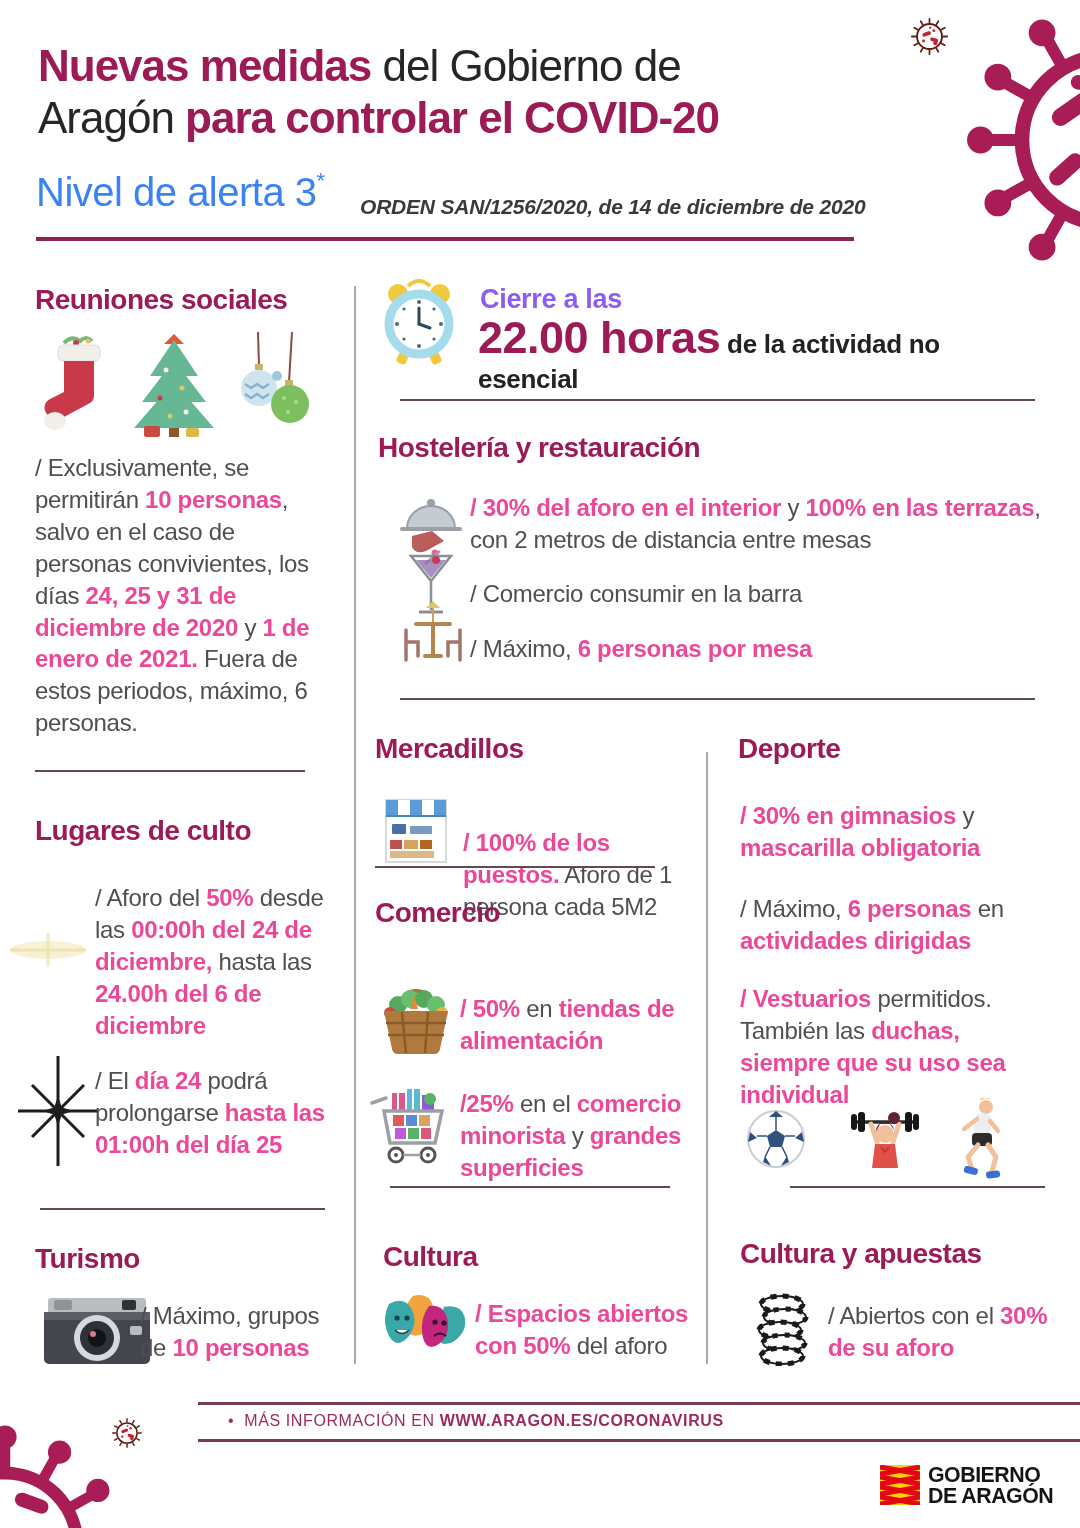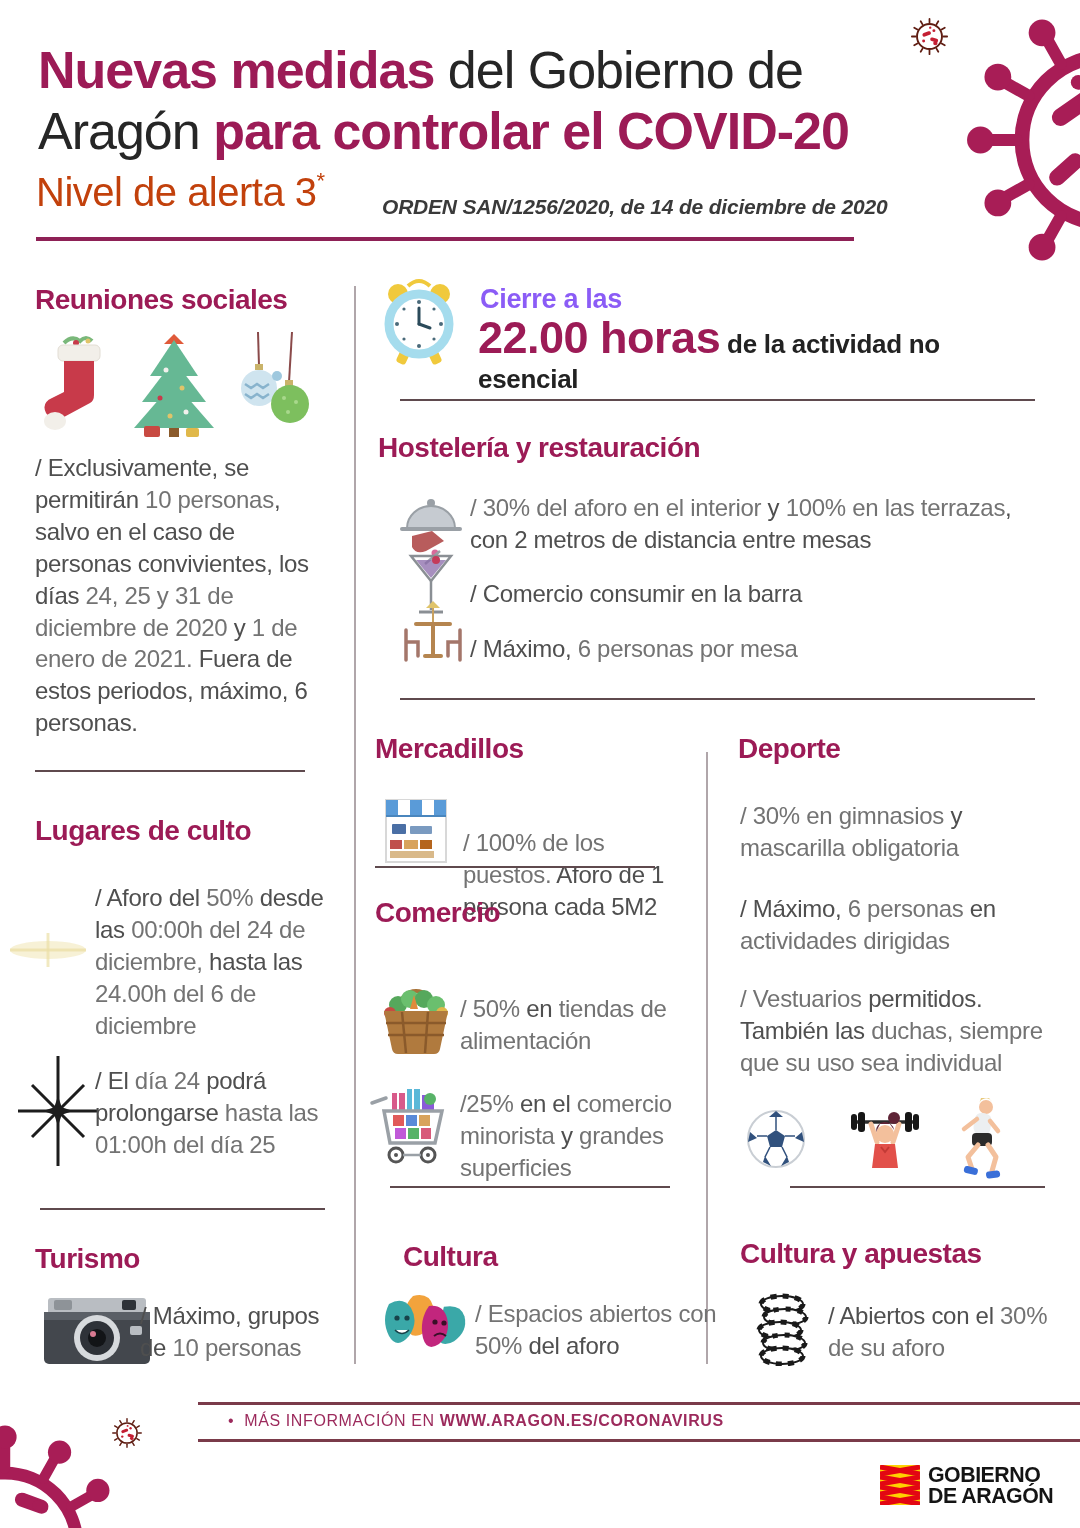--- a/index.html
+++ b/index.html
@@ -1,33 +1,33 @@
 <!DOCTYPE html>
 <html><head>
 <meta charset="utf-8">
 <style>
   html,body{margin:0;padding:0;background:#ffffff;}
   #page{position:relative;width:1080px;height:1528px;background:#ffffff;overflow:hidden;
         font-family:"Liberation Sans","DejaVu Sans",sans-serif;}
   .abs{position:absolute;}
   
-  .title{font-size:52px;line-height:1.18;letter-spacing:-1px;color:#262626;font-weight:400;}
+  .title{font-size:44px;line-height:1.18;letter-spacing:-1px;color:#262626;font-weight:400;}
   .title b{color:#9c1b56;font-weight:700;}
-  .alert{font-size:40px;color:#c2410c;font-weight:400;letter-spacing:-0.5px;}
+  .alert{font-size:40px;color:#3b82f6;font-weight:400;letter-spacing:-0.5px;}
   .alert sup{font-size:22px;vertical-align:18px;}
   .order{font-size:21px;font-style:italic;color:#3a3a3a;font-weight:600;letter-spacing:-0.2px;}
   
   .hrule{position:absolute;background:#5f4a4e;height:2px;}
   .hrule.mag{background:#8e2156;height:4px;}
   .hrule.foot{background:#7a3b4a;height:2.5px;}
   .vrule{position:absolute;width:2px;background:#b0a6aa;}
   
   .sec-h{font-size:28px;font-weight:700;color:#9c1b56;letter-spacing:-0.5px;}
   .txt{font-size:24px;color:#4f4f4f;line-height:1.33;letter-spacing:-0.3px;font-weight:400;}
-  .txt b{color:#737373;font-weight:400;}
+  .txt b{color:#ec4899;font-weight:700;}
   .close-l1{font-size:27px;font-weight:700;color:#8b5cf6;letter-spacing:-0.3px;}
   .close-time{font-size:45px;font-weight:700;color:#9c1b56;letter-spacing:-0.5px;}
   .close-l2{font-size:26px;font-weight:700;color:#222;letter-spacing:-0.3px;}
   
   .finfo{font-size:16px;color:#9c2a5c;letter-spacing:0.6px;}
   .finfo b{font-weight:700;}
   .logo-text{font-size:22px;font-weight:700;color:#141414;line-height:21px;letter-spacing:-0.5px;transform:scaleX(.97);transform-origin:left;}
   svg{display:block;}
 </style>
 </head>
@@ -111,21 +111,21 @@
   </svg>
 
   <div class="abs title" style="left:38px;top:40px;width:830px;">
     <b>Nuevas medidas</b><span> del Gobierno de</span><br>
     <span>Aragón </span><b>para controlar el COVID-20</b>
   </div>
 
   <div class="abs alert" style="left:36px;top:168px;">
     <span>Nivel de alerta 3</span><sup>*</sup>
   </div>
-  <div class="abs order" style="left:382px;top:195px;">ORDEN SAN/1256/2020, de 14 de diciembre de 2020</div>
+  <div class="abs order" style="left:360px;top:195px;">ORDEN SAN/1256/2020, de 14 de diciembre de 2020</div>
 
   <div class="hrule mag" style="left:36px;top:237px;width:818px;"></div>
 
   <svg class="abs" style="left:955px;top:-10px;" width="300" height="300">
       <use href="#sym-virus"></use>
     </svg>
   <svg class="abs" style="left:906px;top:13px;" width="47" height="47">
       <use href="#sym-virus-sm"></use>
     </svg>
   <svg class="abs" style="left:-125px;top:1415px;" width="260" height="260">
@@ -431,21 +431,21 @@
       <rect x="22" y="38" width="20" height="13" rx="4" fill="#2b2b2b"></rect>
       <polyline points="28,50 18,62 22,74" fill="none" stroke="#f3c09c" stroke-width="5" stroke-linecap="round" stroke-linejoin="round"></polyline>
       <polyline points="38,50 46,62 42,76" fill="none" stroke="#f3c09c" stroke-width="5" stroke-linecap="round" stroke-linejoin="round"></polyline>
       <rect x="14" y="72" width="14" height="7" rx="3" fill="#3a6fd8" transform="rotate(14 21 75)"></rect>
       <rect x="36" y="76" width="14" height="7" rx="3" fill="#3a6fd8" transform="rotate(-8 43 79)"></rect>
     </svg>
     <div class="hrule" style="left:790px;top:1186px;width:255px;"></div>
   </div>
 
   <div>
-    <div class="abs sec-h" style="left:403px;top:1241px;">Cultura</div>
+    <div class="abs sec-h" style="left:383px;top:1241px;">Cultura</div>
     <svg class="abs" style="left:383px;top:1290px;" width="86" height="72" viewBox="0 0 86 72">
       <path d="M58 18 q16 -6 22 6 q6 14 -6 26 q-12 10 -18 -2 z" fill="#3aa8a8" transform="rotate(10 66 34)"></path>
       <path d="M30 6 q16 -4 20 10 q4 16 -8 26 q-14 10 -20 -6 q-4 -18 8 -30z" fill="#f2a33c"></path>
       <path d="M6 14 q14 -8 22 4 q8 14 -2 28 q-12 14 -20 0 q-8 -16 0 -32z" fill="#3aa8a8"></path>
       <circle cx="14" cy="28" r="2.6" fill="#17424a"></circle>
         <circle cx="24" cy="28" r="2.6" fill="#17424a"></circle>
       <path d="M12 40 q7 7 14 0" fill="#ffffff" stroke="#17424a" stroke-width="1.5"></path>
       <path d="M46 16 q14 -2 18 12 q4 16 -8 26 q-12 8 -16 -6 q-4 -18 6 -32z" fill="#c2267d"></path>
       <circle cx="52" cy="32" r="2.6" fill="#3a0f28"></circle>
         <circle cx="61" cy="33" r="2.6" fill="#3a0f28"></circle>

